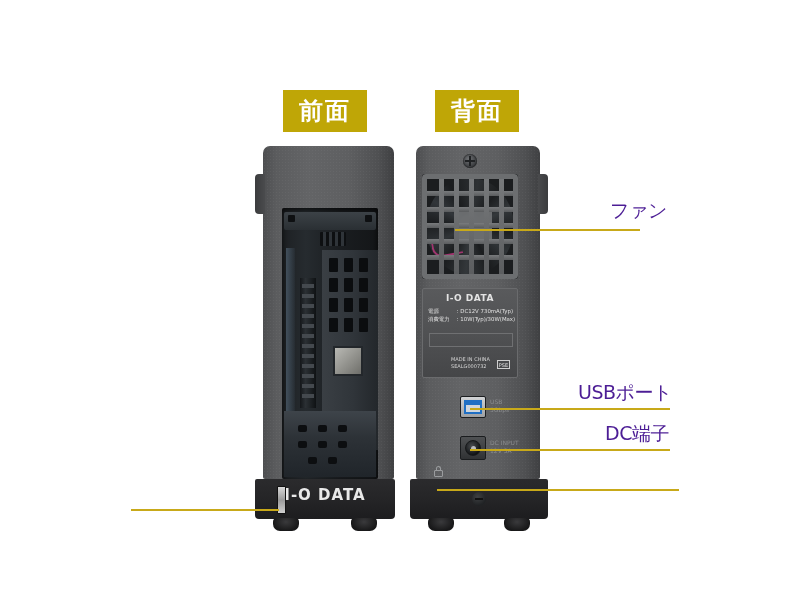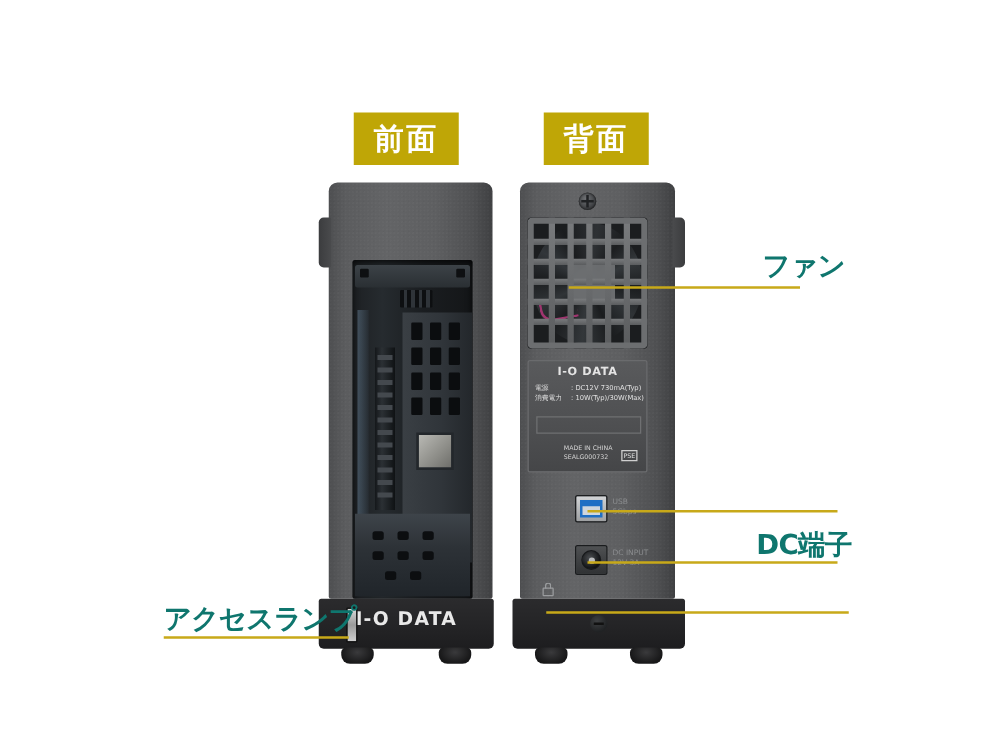--- a/index.html
+++ b/index.html
@@ -29,23 +29,23 @@
     height: 42px;
     width: 84px;
     font-family: "DejaVu Sans", sans-serif;
   }
   #badge-front { left: 283px; top: 90px; }
   #badge-back  { left: 435px; top: 90px; }
 
   
   .callout-text {
     position: absolute;
-    font-size: 22px;
-    color: #0f766e;
-    font-weight: bold;
+    font-size: 19px;
+    color: #4c1d95;
+    font-weight: normal;
     white-space: nowrap;
     font-family: "DejaVu Sans", sans-serif;
     letter-spacing: -0.5px;
   }
   .leader {
     position: absolute;
     height: 2px;
     background: #c8a919;
   }
 
@@ -509,22 +509,22 @@
       <div id="base-screw"></div>
     </div>
     <div class="foot" id="back-foot-l"></div>
     <div class="foot" id="back-foot-r"></div>
   </div>
 
   <div class="leader" style="left:455px; top:229px; width:185px;"></div>
   <div class="callout-text" style="left:610px; top:198px;">ファン</div>
 
   <div class="leader" style="left:470px; top:408px; width:200px;"></div>
+  <div class="callout-text" style="left:578px; top:380px;">USBポート</div>
 
   <div class="leader" style="left:470px; top:449px; width:200px;"></div>
   <div class="callout-text" style="left:605px; top:421px;">DC端子</div>
 
   <div class="leader" style="left:437px; top:489px; width:242px;"></div>
 
   <div class="leader" style="left:131px; top:509px; width:148px;"></div>
-  <div class="callout-text" style="left:131px; top:480px;">アクセスランプ</div>
 
 </div>
 
 </body></html>

